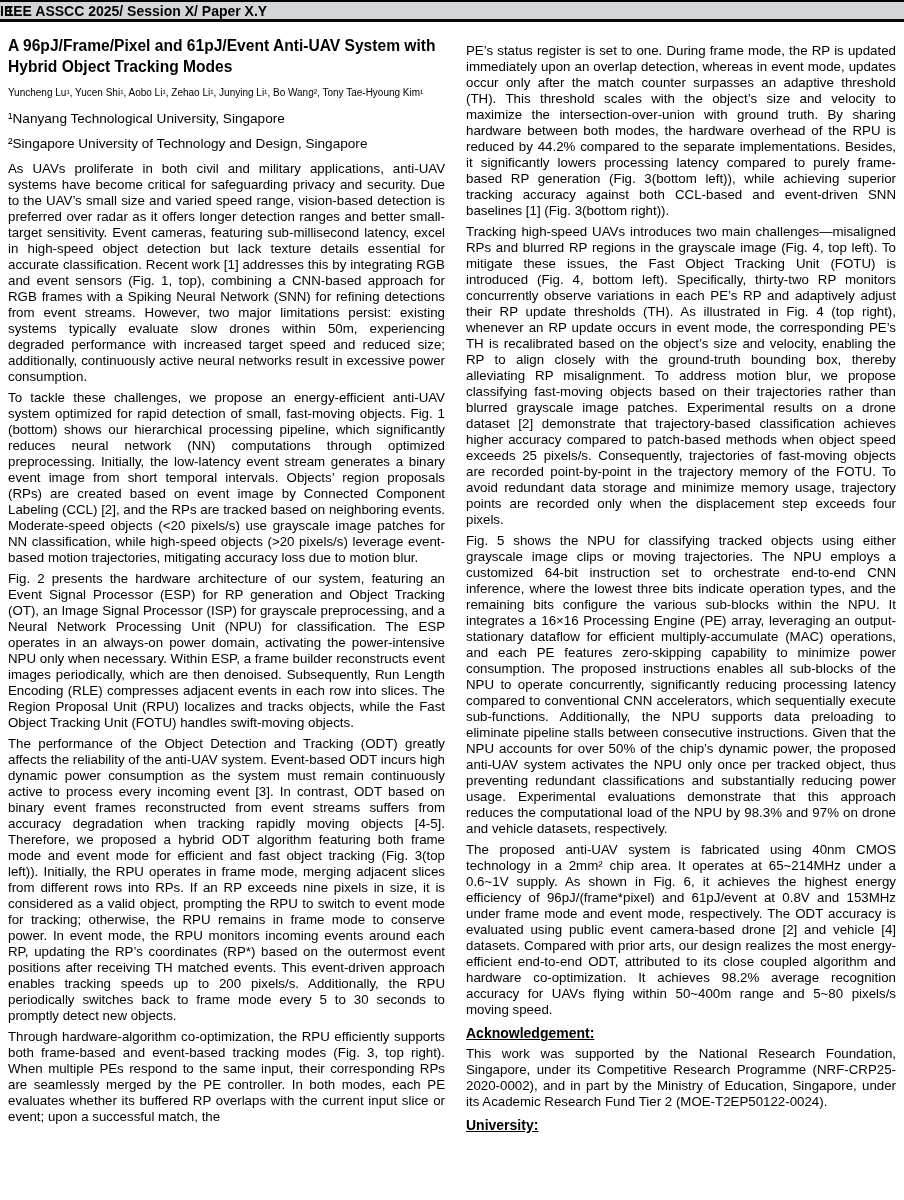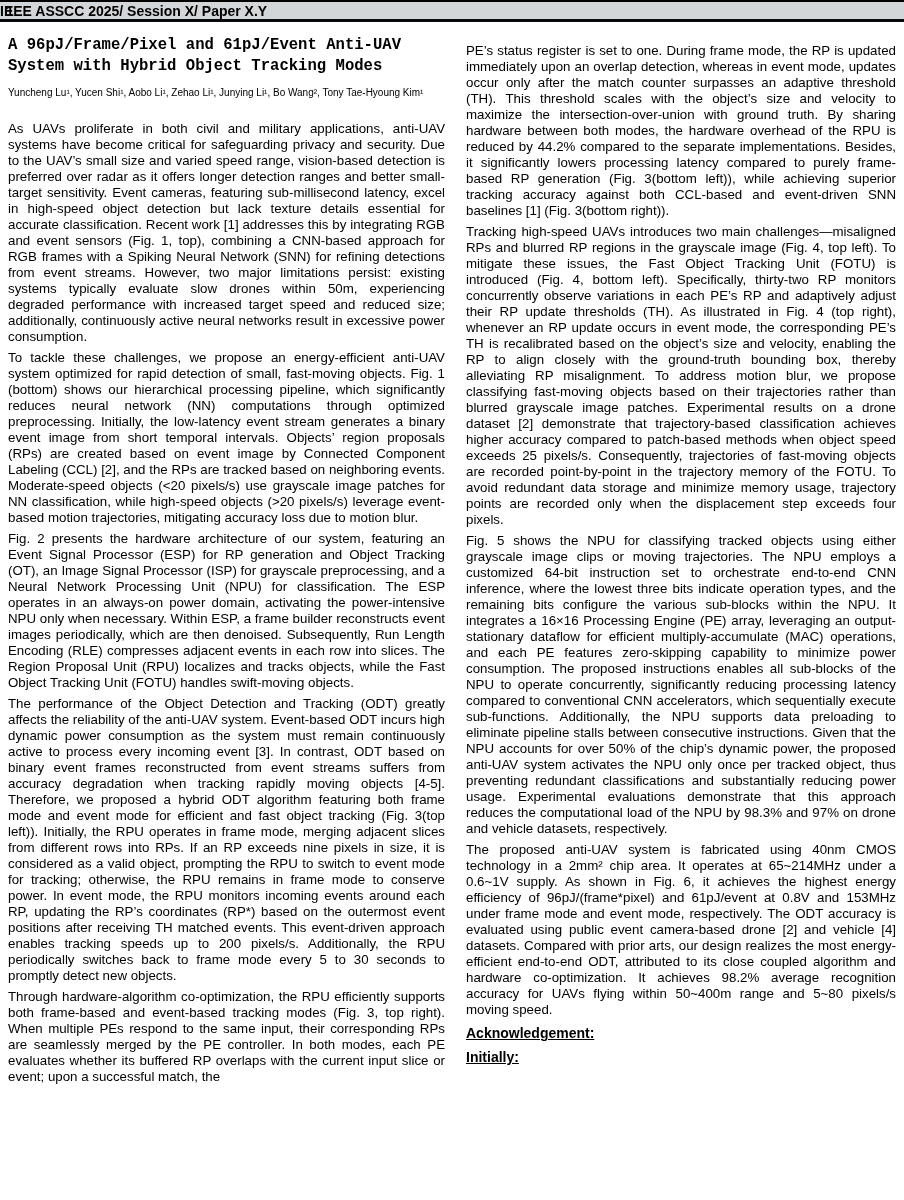--- a/index.html
+++ b/index.html
@@ -42,39 +42,38 @@
     padding: 13px 7px 0 8px;
     align-items: flex-start;
   }
   .col-left { width: 437px; flex: 0 0 437px; }
   .col-right { width: 430px; flex: 0 0 430px; }
   .paper-title {
     font-size: 15.6px;
     font-weight: 700;
     line-height: 21px;
     margin: 0;
-    font-family: Liberation Mono, monospace;
   }
   .authors {
     font-size: 10px;
     line-height: 18px;
     margin: 7px 0 0 0;
   }
   .affil {
     font-size: 13.6px;
     line-height: 17px;
     margin: 8px 0 0 0;
   }
   .bodyp {
     font-size: 13.3px;
     line-height: 16px;
     margin: 5px 0 0 0;
     text-align: justify;
   }
-  .col-left .body .bodyp:first-child { margin-top: 19px; }
+  .col-left .body .bodyp:first-child { margin-top: 9px; }
   .col-right .body .bodyp:first-child { margin-top: 8px; }
   .section-heading {
     font-size: 14px;
     font-weight: 700;
     line-height: 17px;
     margin: 7px 0 0 0;
     text-decoration: underline;
   }
   .section-heading + .bodyp, .reflist .bodyp { margin-top: 4px; }
 </style>
@@ -84,33 +83,38 @@
 <div class="header">
   <span class="pageno">1</span>
   <span class="htitle">IEEE ASSCC 2025/ Session X/ Paper X.Y</span>
 </div>
 
 <div class="content">
 
   <div class="col-left">
     <h1 class="paper-title">A 96pJ/Frame/Pixel and 61pJ/Event Anti-UAV System with Hybrid Object Tracking Modes</h1>
     <p class="authors">Yuncheng Lu¹, Yucen Shi¹, Aobo Li¹, Zehao Li¹, Junying Li¹, Bo Wang², Tony Tae-Hyoung Kim¹</p>
+    <div class="affils">
+        <p class="affil">¹Nanyang Technological University, Singapore</p>
+        <p class="affil">²Singapore University of Technology and Design, Singapore</p>
+      </div>
     <div class="body">
         <p class="bodyp">As UAVs proliferate in both civil and military applications, anti-UAV systems have become critical for safeguarding privacy and security. Due to the UAV’s small size and varied speed range, vision-based detection is preferred over radar as it offers longer detection ranges and better small-target sensitivity. Event cameras, featuring sub-millisecond latency, excel in high-speed object detection but lack texture details essential for accurate classification. Recent work [1] addresses this by integrating RGB and event sensors (Fig. 1, top), combining a CNN-based approach for RGB frames with a Spiking Neural Network (SNN) for refining detections from event streams. However, two major limitations persist: existing systems typically evaluate slow drones within 50m, experiencing degraded performance with increased target speed and reduced size; additionally, continuously active neural networks result in excessive power consumption.</p>
         <p class="bodyp">To tackle these challenges, we propose an energy-efficient anti-UAV system optimized for rapid detection of small, fast-moving objects. Fig. 1 (bottom) shows our hierarchical processing pipeline, which significantly reduces neural network (NN) computations through optimized preprocessing. Initially, the low-latency event stream generates a binary event image from short temporal intervals. Objects’ region proposals (RPs) are created based on event image by Connected Component Labeling (CCL) [2], and the RPs are tracked based on neighboring events. Moderate-speed objects (&lt;20 pixels/s) use grayscale image patches for NN classification, while high-speed objects (&gt;20 pixels/s) leverage event-based motion trajectories, mitigating accuracy loss due to motion blur.</p>
         <p class="bodyp">Fig. 2 presents the hardware architecture of our system, featuring an Event Signal Processor (ESP) for RP generation and Object Tracking (OT), an Image Signal Processor (ISP) for grayscale preprocessing, and a Neural Network Processing Unit (NPU) for classification. The ESP operates in an always-on power domain, activating the power-intensive NPU only when necessary. Within ESP, a frame builder reconstructs event images periodically, which are then denoised. Subsequently, Run Length Encoding (RLE) compresses adjacent events in each row into slices. The Region Proposal Unit (RPU) localizes and tracks objects, while the Fast Object Tracking Unit (FOTU) handles swift-moving objects.</p>
         <p class="bodyp">The performance of the Object Detection and Tracking (ODT) greatly affects the reliability of the anti-UAV system. Event-based ODT incurs high dynamic power consumption as the system must remain continuously active to process every incoming event [3]. In contrast, ODT based on binary event frames reconstructed from event streams suffers from accuracy degradation when tracking rapidly moving objects [4-5]. Therefore, we proposed a hybrid ODT algorithm featuring both frame mode and event mode for efficient and fast object tracking (Fig. 3(top left)). Initially, the RPU operates in frame mode, merging adjacent slices from different rows into RPs. If an RP exceeds nine pixels in size, it is considered as a valid object, prompting the RPU to switch to event mode for tracking; otherwise, the RPU remains in frame mode to conserve power. In event mode, the RPU monitors incoming events around each RP, updating the RP’s coordinates (RP*) based on the outermost event positions after receiving TH matched events. This event-driven approach enables tracking speeds up to 200 pixels/s. Additionally, the RPU periodically switches back to frame mode every 5 to 30 seconds to promptly detect new objects.</p>
         <p class="bodyp">Through hardware-algorithm co-optimization, the RPU efficiently supports both frame-based and event-based tracking modes (Fig. 3, top right). When multiple PEs respond to the same input, their corresponding RPs are seamlessly merged by the PE controller. In both modes, each PE evaluates whether its buffered RP overlaps with the current input slice or event; upon a successful match, the</p>
       </div>
   </div>
 
   <div class="col-right">
     <div class="body">
         <p class="bodyp">PE’s status register is set to one. During frame mode, the RP is updated immediately upon an overlap detection, whereas in event mode, updates occur only after the match counter surpasses an adaptive threshold (TH). This threshold scales with the object’s size and velocity to maximize the intersection-over-union with ground truth. By sharing hardware between both modes, the hardware overhead of the RPU is reduced by 44.2% compared to the separate implementations. Besides, it significantly lowers processing latency compared to purely frame-based RP generation (Fig. 3(bottom left)), while achieving superior tracking accuracy against both CCL-based and event-driven SNN baselines [1] (Fig. 3(bottom right)).</p>
         <p class="bodyp">Tracking high-speed UAVs introduces two main challenges—misaligned RPs and blurred RP regions in the grayscale image (Fig. 4, top left). To mitigate these issues, the Fast Object Tracking Unit (FOTU) is introduced (Fig. 4, bottom left). Specifically, thirty-two RP monitors concurrently observe variations in each PE’s RP and adaptively adjust their RP update thresholds (TH). As illustrated in Fig. 4 (top right), whenever an RP update occurs in event mode, the corresponding PE’s TH is recalibrated based on the object’s size and velocity, enabling the RP to align closely with the ground-truth bounding box, thereby alleviating RP misalignment. To address motion blur, we propose classifying fast-moving objects based on their trajectories rather than blurred grayscale image patches. Experimental results on a drone dataset [2] demonstrate that trajectory-based classification achieves higher accuracy compared to patch-based methods when object speed exceeds 25 pixels/s. Consequently, trajectories of fast-moving objects are recorded point-by-point in the trajectory memory of the FOTU. To avoid redundant data storage and minimize memory usage, trajectory points are recorded only when the displacement step exceeds four pixels.</p>
         <p class="bodyp">Fig. 5 shows the NPU for classifying tracked objects using either grayscale image clips or moving trajectories. The NPU employs a customized 64-bit instruction set to orchestrate end-to-end CNN inference, where the lowest three bits indicate operation types, and the remaining bits configure the various sub-blocks within the NPU. It integrates a 16×16 Processing Engine (PE) array, leveraging an output-stationary dataflow for efficient multiply-accumulate (MAC) operations, and each PE features zero-skipping capability to minimize power consumption. The proposed instructions enables all sub-blocks of the NPU to operate concurrently, significantly reducing processing latency compared to conventional CNN accelerators, which sequentially execute sub-functions. Additionally, the NPU supports data preloading to eliminate pipeline stalls between consecutive instructions. Given that the NPU accounts for over 50% of the chip’s dynamic power, the proposed anti-UAV system activates the NPU only once per tracked object, thus preventing redundant classifications and substantially reducing power usage. Experimental evaluations demonstrate that this approach reduces the computational load of the NPU by 98.3% and 97% on drone and vehicle datasets, respectively.</p>
         <p class="bodyp">The proposed anti-UAV system is fabricated using 40nm CMOS technology in a 2mm² chip area. It operates at 65~214MHz under a 0.6~1V supply. As shown in Fig. 6, it achieves the highest energy efficiency of 96pJ/(frame*pixel) and 61pJ/event at 0.8V and 153MHz under frame mode and event mode, respectively. The ODT accuracy is evaluated using public event camera-based drone [2] and vehicle [4] datasets. Compared with prior arts, our design realizes the most energy-efficient end-to-end ODT, attributed to its close coupled algorithm and hardware co-optimization. It achieves 98.2% average recognition accuracy for UAVs flying within 50~400m range and 5~80 pixels/s moving speed.</p>
       </div>
     <h2 class="section-heading">Acknowledgement:</h2>
-    <h2 class="section-heading">Initially:</h2>
+    <p class="bodyp">This work was supported by the National Research Foundation, Singapore, under its Competitive Research Programme (NRF-CRP25-2020-0002), and in part by the Ministry of Education, Singapore, under its Academic Research Fund Tier 2 (MOE-T2EP50122-0024).</p>
+    <h2 class="section-heading">University:</h2>
   </div>
 
 </div>
 
 </body></html>

